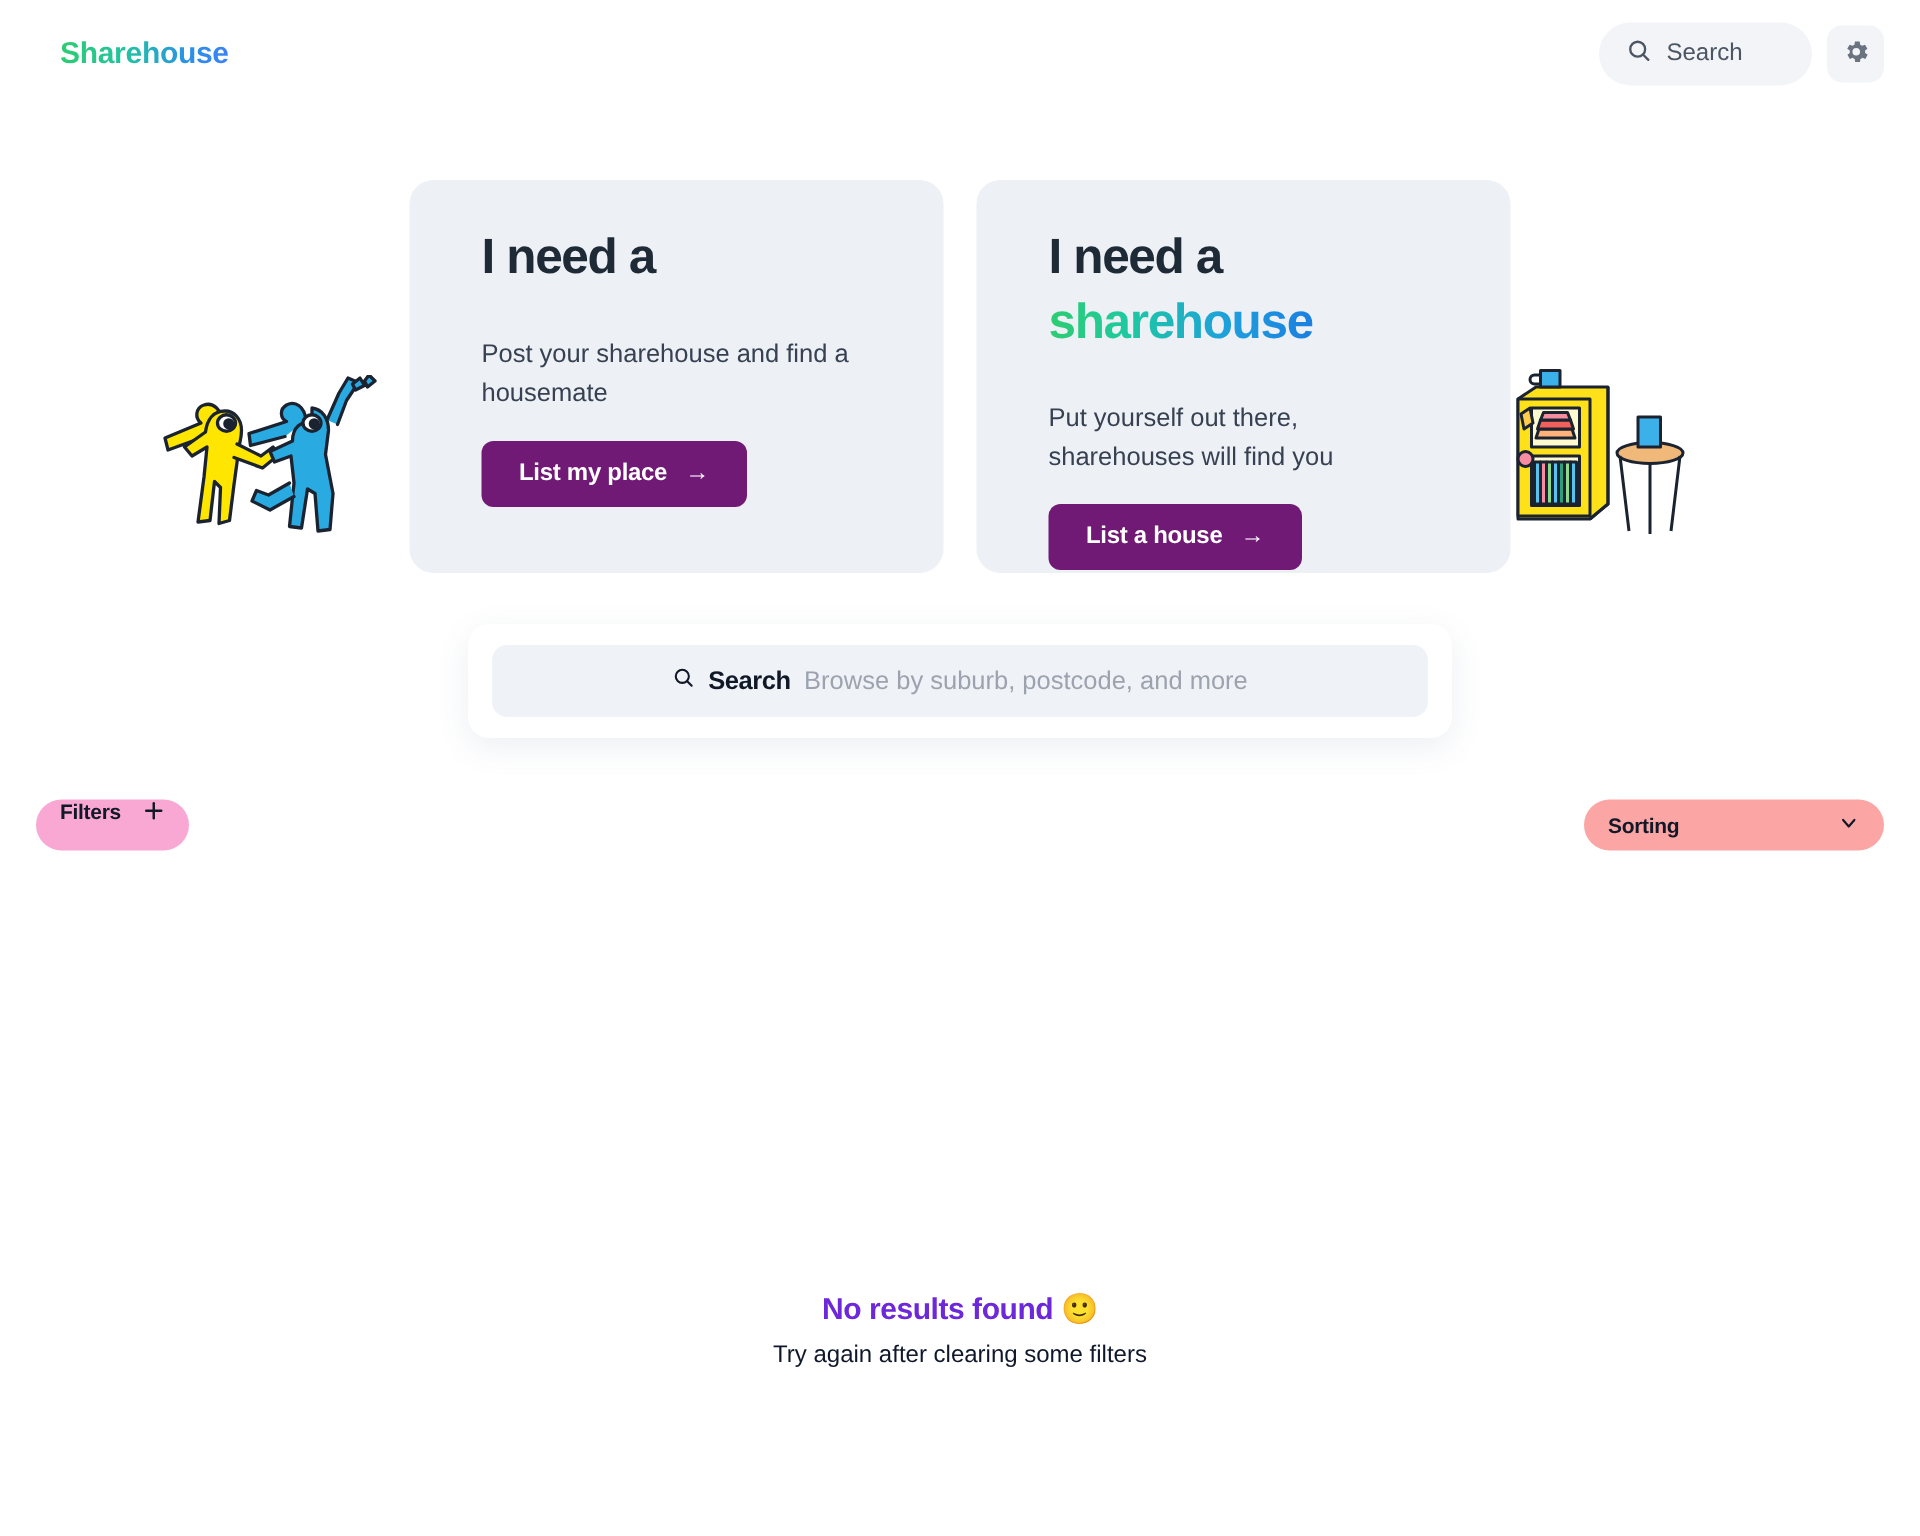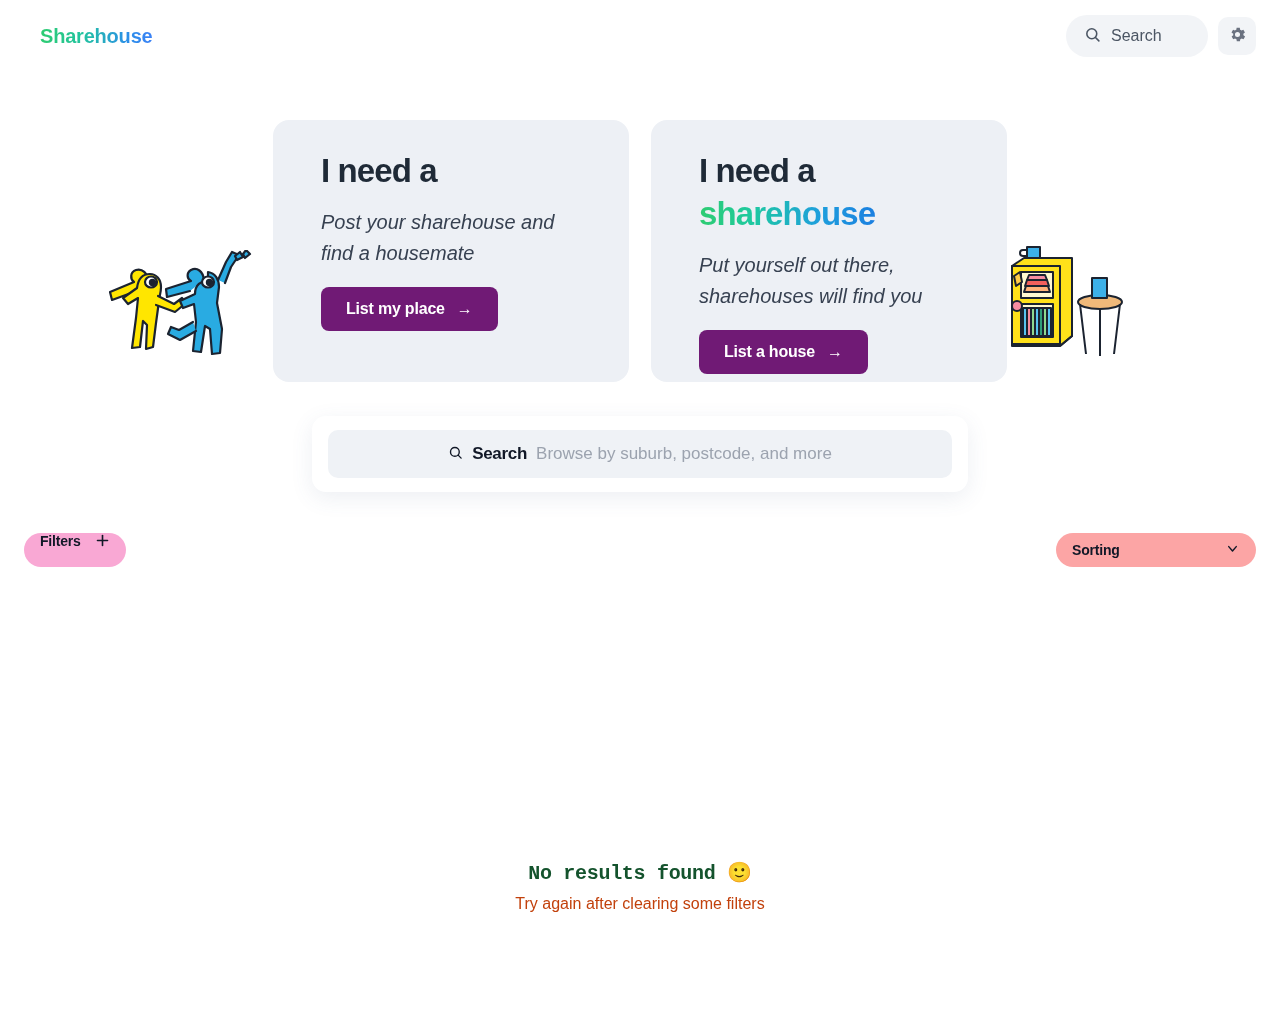--- a/index.html
+++ b/index.html
@@ -112,26 +112,25 @@
   }
   .card h2 .grad {
     background: linear-gradient(90deg, #2ecc71 0%, #1ec9a0 30%, #1e9fdc 68%, #1b7fe0 100%);
     -webkit-background-clip: text;
     background-clip: text;
     color: transparent;
     -webkit-text-fill-color: transparent;
   }
 
   .card p {
-    margin-top: 14px;
-    font-size: 20px;
+    margin-top: 30px;
+    font-size: 17px;
     line-height: 1.55;
     color: #374151;
     max-width: 250px;
-    font-style: italic;
   }
 
   .cta {
     margin-top: 18px;
     display: inline-flex;
     align-items: center;
     gap: 12px;
     height: 44px;
     padding: 0 25px;
     border: none;
@@ -240,28 +239,27 @@
   
   .empty {
     position: absolute;
     top: 860px; left: 0;
     width: 1280px;
     text-align: center;
   }
   .empty .title {
     font-size: 20px;
     font-weight: bold;
-    color: #14532d;
+    color: #6d28d9;
     letter-spacing: -0.3px;
-    font-family: Liberation Mono, monospace;
   }
   .empty .sub {
     margin-top: 10px;
     font-size: 16px;
-    color: #c2410c;
+    color: #0f172a;
   }
 </style>
 </head>
 <body>
 
 <div class="header">
   <div class="brand">Sharehouse</div>
 
   <div class="header-right">
     <div class="header-search">

